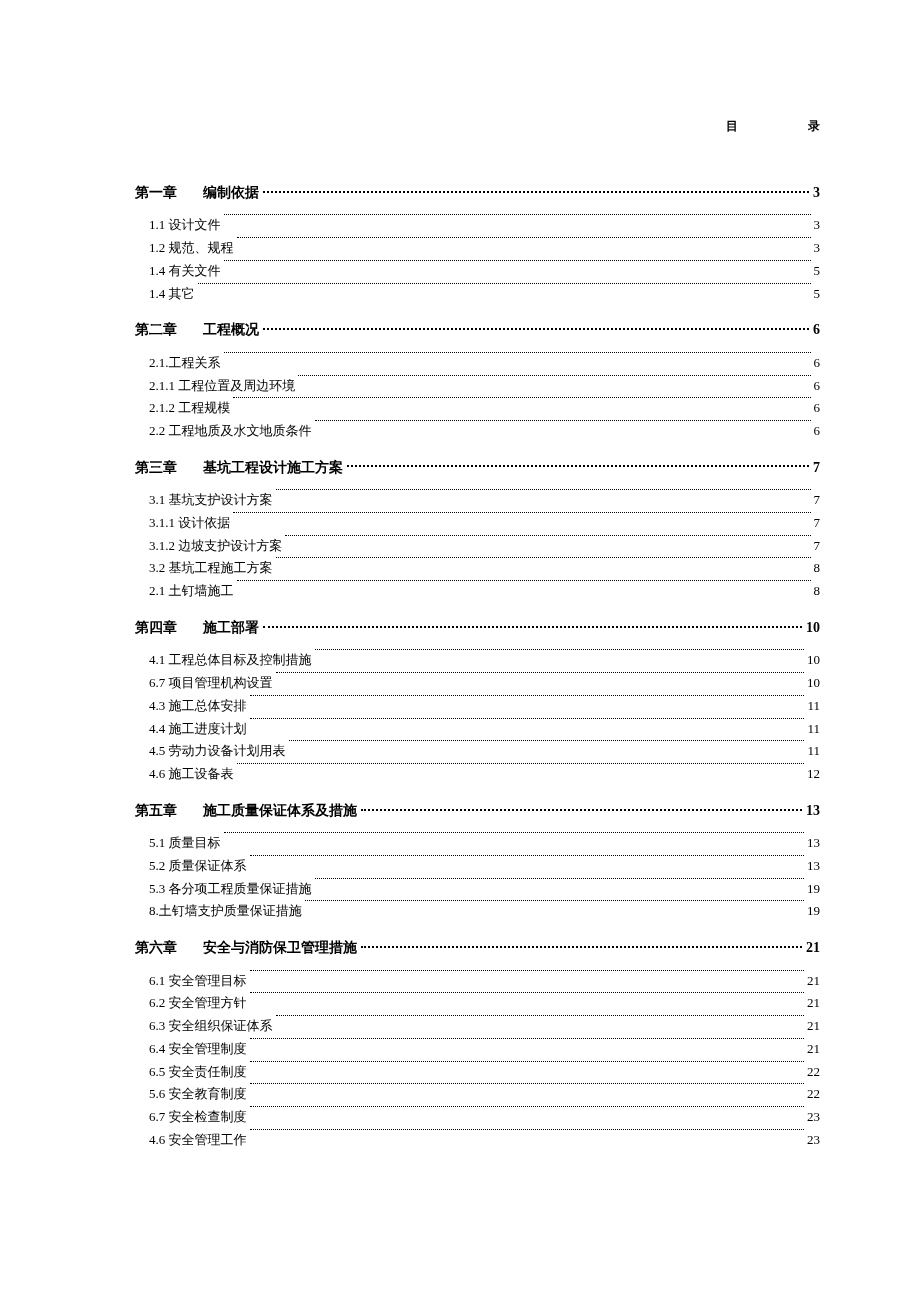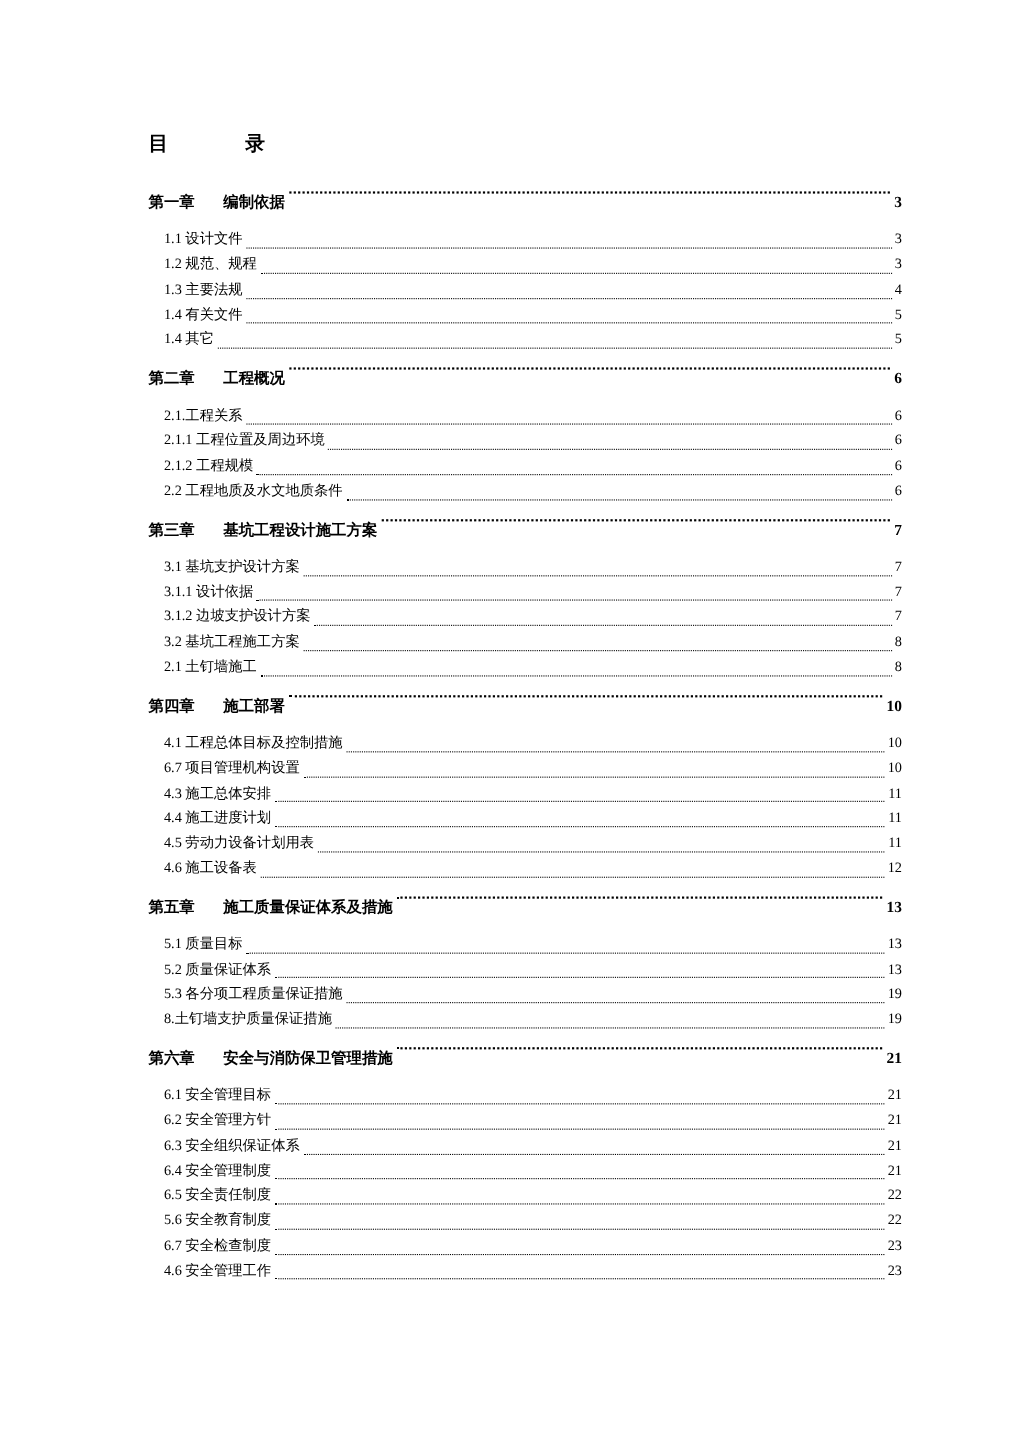--- a/index.html
+++ b/index.html
@@ -8,33 +8,33 @@
       box-sizing: border-box;
     }
     body {
       background: #fff;
       font-family: "SimSun", "宋体", serif;
       width: 920px;
       min-height: 1302px;
       padding: 118px 100px 80px 135px;
     }
     .toc-title {
-      text-align: left;
-      font-size: 18px;
+      text-align: right;
+      font-size: 12px;
       font-weight: bold;
-      margin-bottom: 32px;
+      margin-bottom: 47px;
       letter-spacing: 0;
     }
     .toc-title .gap {
       display: inline-block;
       width: 70px;
     }
     .chapter-row {
       display: flex;
-      align-items: flex-start;
+      align-items: center;
       font-weight: bold;
       font-size: 14px;
       margin-top: 14px;
       margin-bottom: 10px;
       line-height: 1.6;
     }
     .chapter-row .chap-label {
       white-space: nowrap;
     }
     .chapter-row .chap-gap {
@@ -49,21 +49,21 @@
       border-bottom: 2px dotted #000;
       margin: 0 4px 3px 4px;
       min-width: 10px;
       height: 0;
     }
     .chapter-row .page {
       white-space: nowrap;
     }
     .sub-row {
       display: flex;
-      align-items: flex-end;
+      align-items: flex-start;
       font-size: 13px;
       margin-left: 14px;
       line-height: 1.75;
     }
     .sub-row .sub-text {
       white-space: nowrap;
     }
     .sub-row .dots {
       flex: 1;
       border-bottom: 1.5px dotted #000;
@@ -94,25 +94,20 @@
       <span class="sub-text">1.1 设计文件</span>
       <span class="dots"></span>
       <span class="page">3</span>
     </div>
     <div class="sub-row">
       <span class="sub-text">1.2 规范、规程</span>
       <span class="dots"></span>
       <span class="page">3</span>
     </div>
     <div class="sub-row">
-      <span class="sub-text">1.3 主要法规</span>
-      <span class="dots"></span>
-      <span class="page">4</span>
-    </div>
-    <div class="sub-row">
       <span class="sub-text">1.4 有关文件</span>
       <span class="dots"></span>
       <span class="page">5</span>
     </div>
     <div class="sub-row">
       <span class="sub-text">1.4 其它</span>
       <span class="dots"></span>
       <span class="page">5</span>
     </div>
     <div class="chapter-row">

